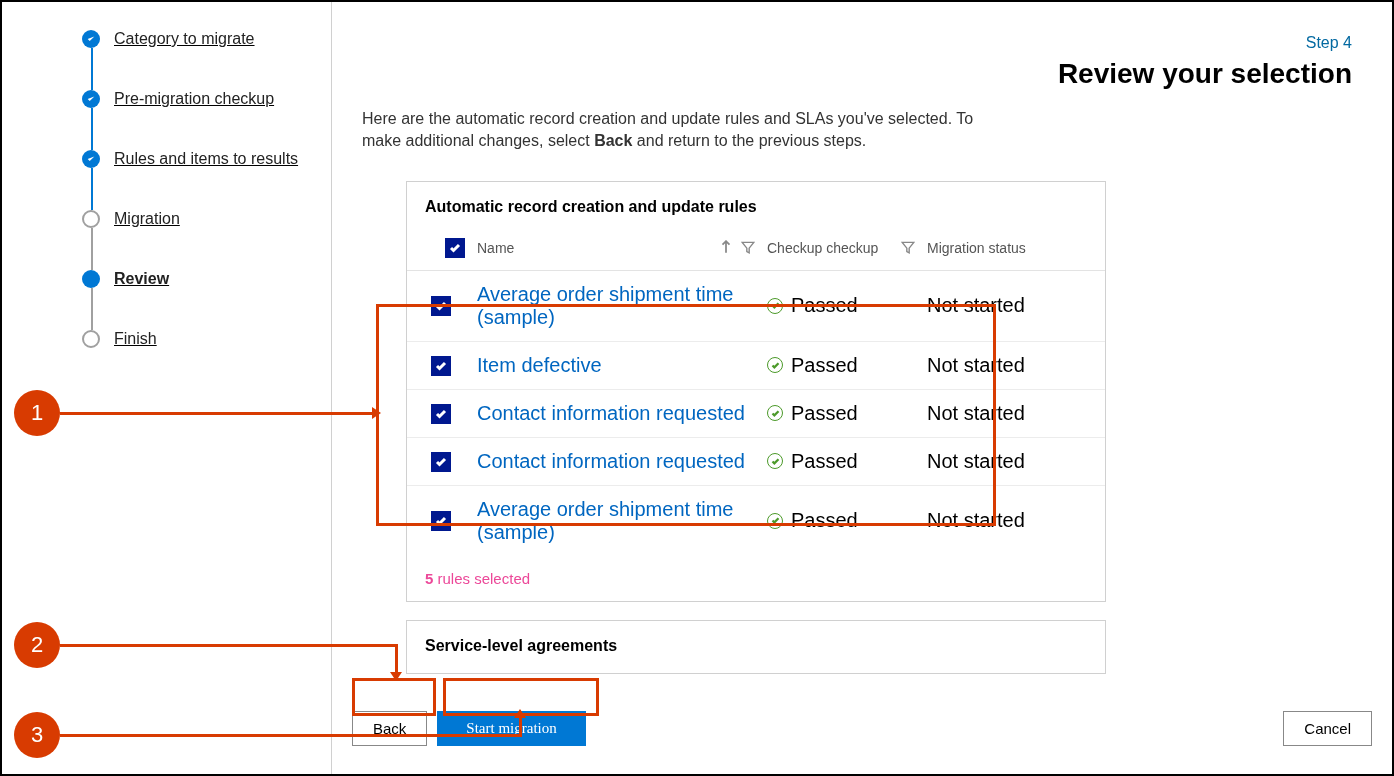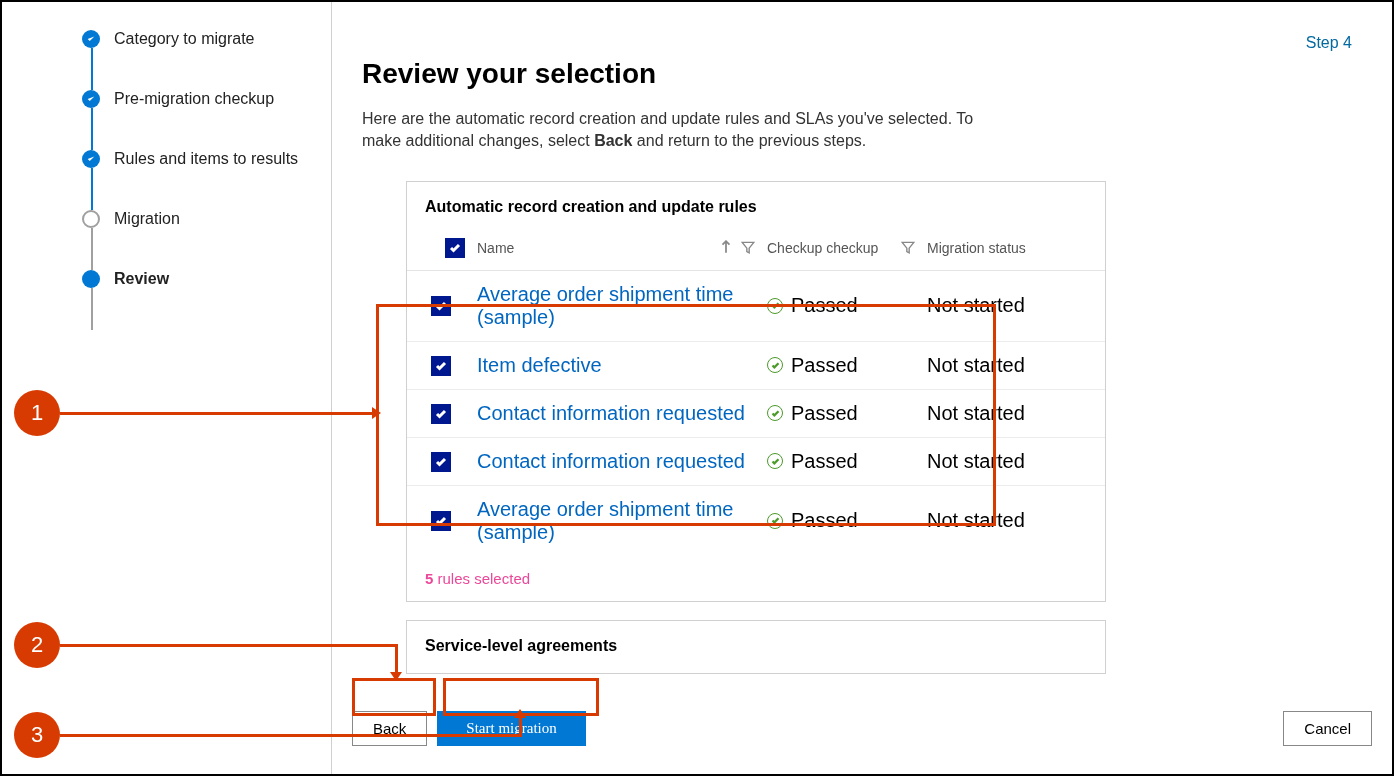--- a/index.html
+++ b/index.html
@@ -19,20 +19,21 @@
     padding: 28px 0 0 80px;
     border-right: 1px solid #d0d0d0;
     position: relative;
   }
   .step-item {
     display: flex;
     align-items: center;
     position: relative;
     margin-bottom: 42px;
     cursor: default;
+    text-decoration: underline;
   }
   .step-bullet {
     width: 18px; height: 18px;
     border-radius: 50%;
     display: flex; align-items: center; justify-content: center;
     flex-shrink: 0;
     margin-right: 14px;
     position: relative;
     z-index: 2;
     background: #fff;
@@ -65,21 +66,21 @@
   .conn-gray { background: #a0a0a0; }
   .step-label { font-size: 16px; color: #222; }
   .step-current .step-label { font-weight: 600; }
 
   .main {
     flex: 1;
     padding: 32px 40px 0 30px;
     overflow: auto;
   }
   .step-num { font-size: 16px; color: #0369a1; text-align: right; }
-  .page-title { font-size: 28px; font-weight: 600; margin: 6px 0 18px; }
+  .page-title { font-size: 28px; font-weight: 600; margin: 6px 0 18px; text-align: right; }
   .intro { font-size: 16px; color: #333; max-width: 620px; line-height: 1.4; margin-bottom: 28px; }
   .intro b { font-weight: 600; }
 
   .panel {
     border: 1px solid #d0d0d0;
     margin-bottom: 18px;
     width: 700px;
     margin-left: 44px;
   }
   .panel-title {
@@ -230,20 +231,24 @@
     </div>
     <div class="step-item">
       <span class="step-bullet bullet-todo"></span>
       <span class="step-label">Migration</span>
       <span class="connector conn-gray"></span>
     </div>
     <div class="step-item step-current">
       <span class="step-bullet bullet-current"></span>
       <span class="step-label">Review</span>
       <span class="connector conn-gray"></span>
+    </div>
+    <div class="step-item">
+      <span class="step-bullet bullet-todo"></span>
+      <span class="step-label">Finish</span>
     </div>
   </div>
 
   <div class="main">
     <div class="step-num">Step 4</div>
     <h1 class="page-title">Review your selection</h1>
     <p class="intro">
       <span>Here are the automatic record creation and update rules and SLAs you've selected. To make additional changes, select </span><b>Back</b><span> and return to the previous steps.</span>
     </p>
 

